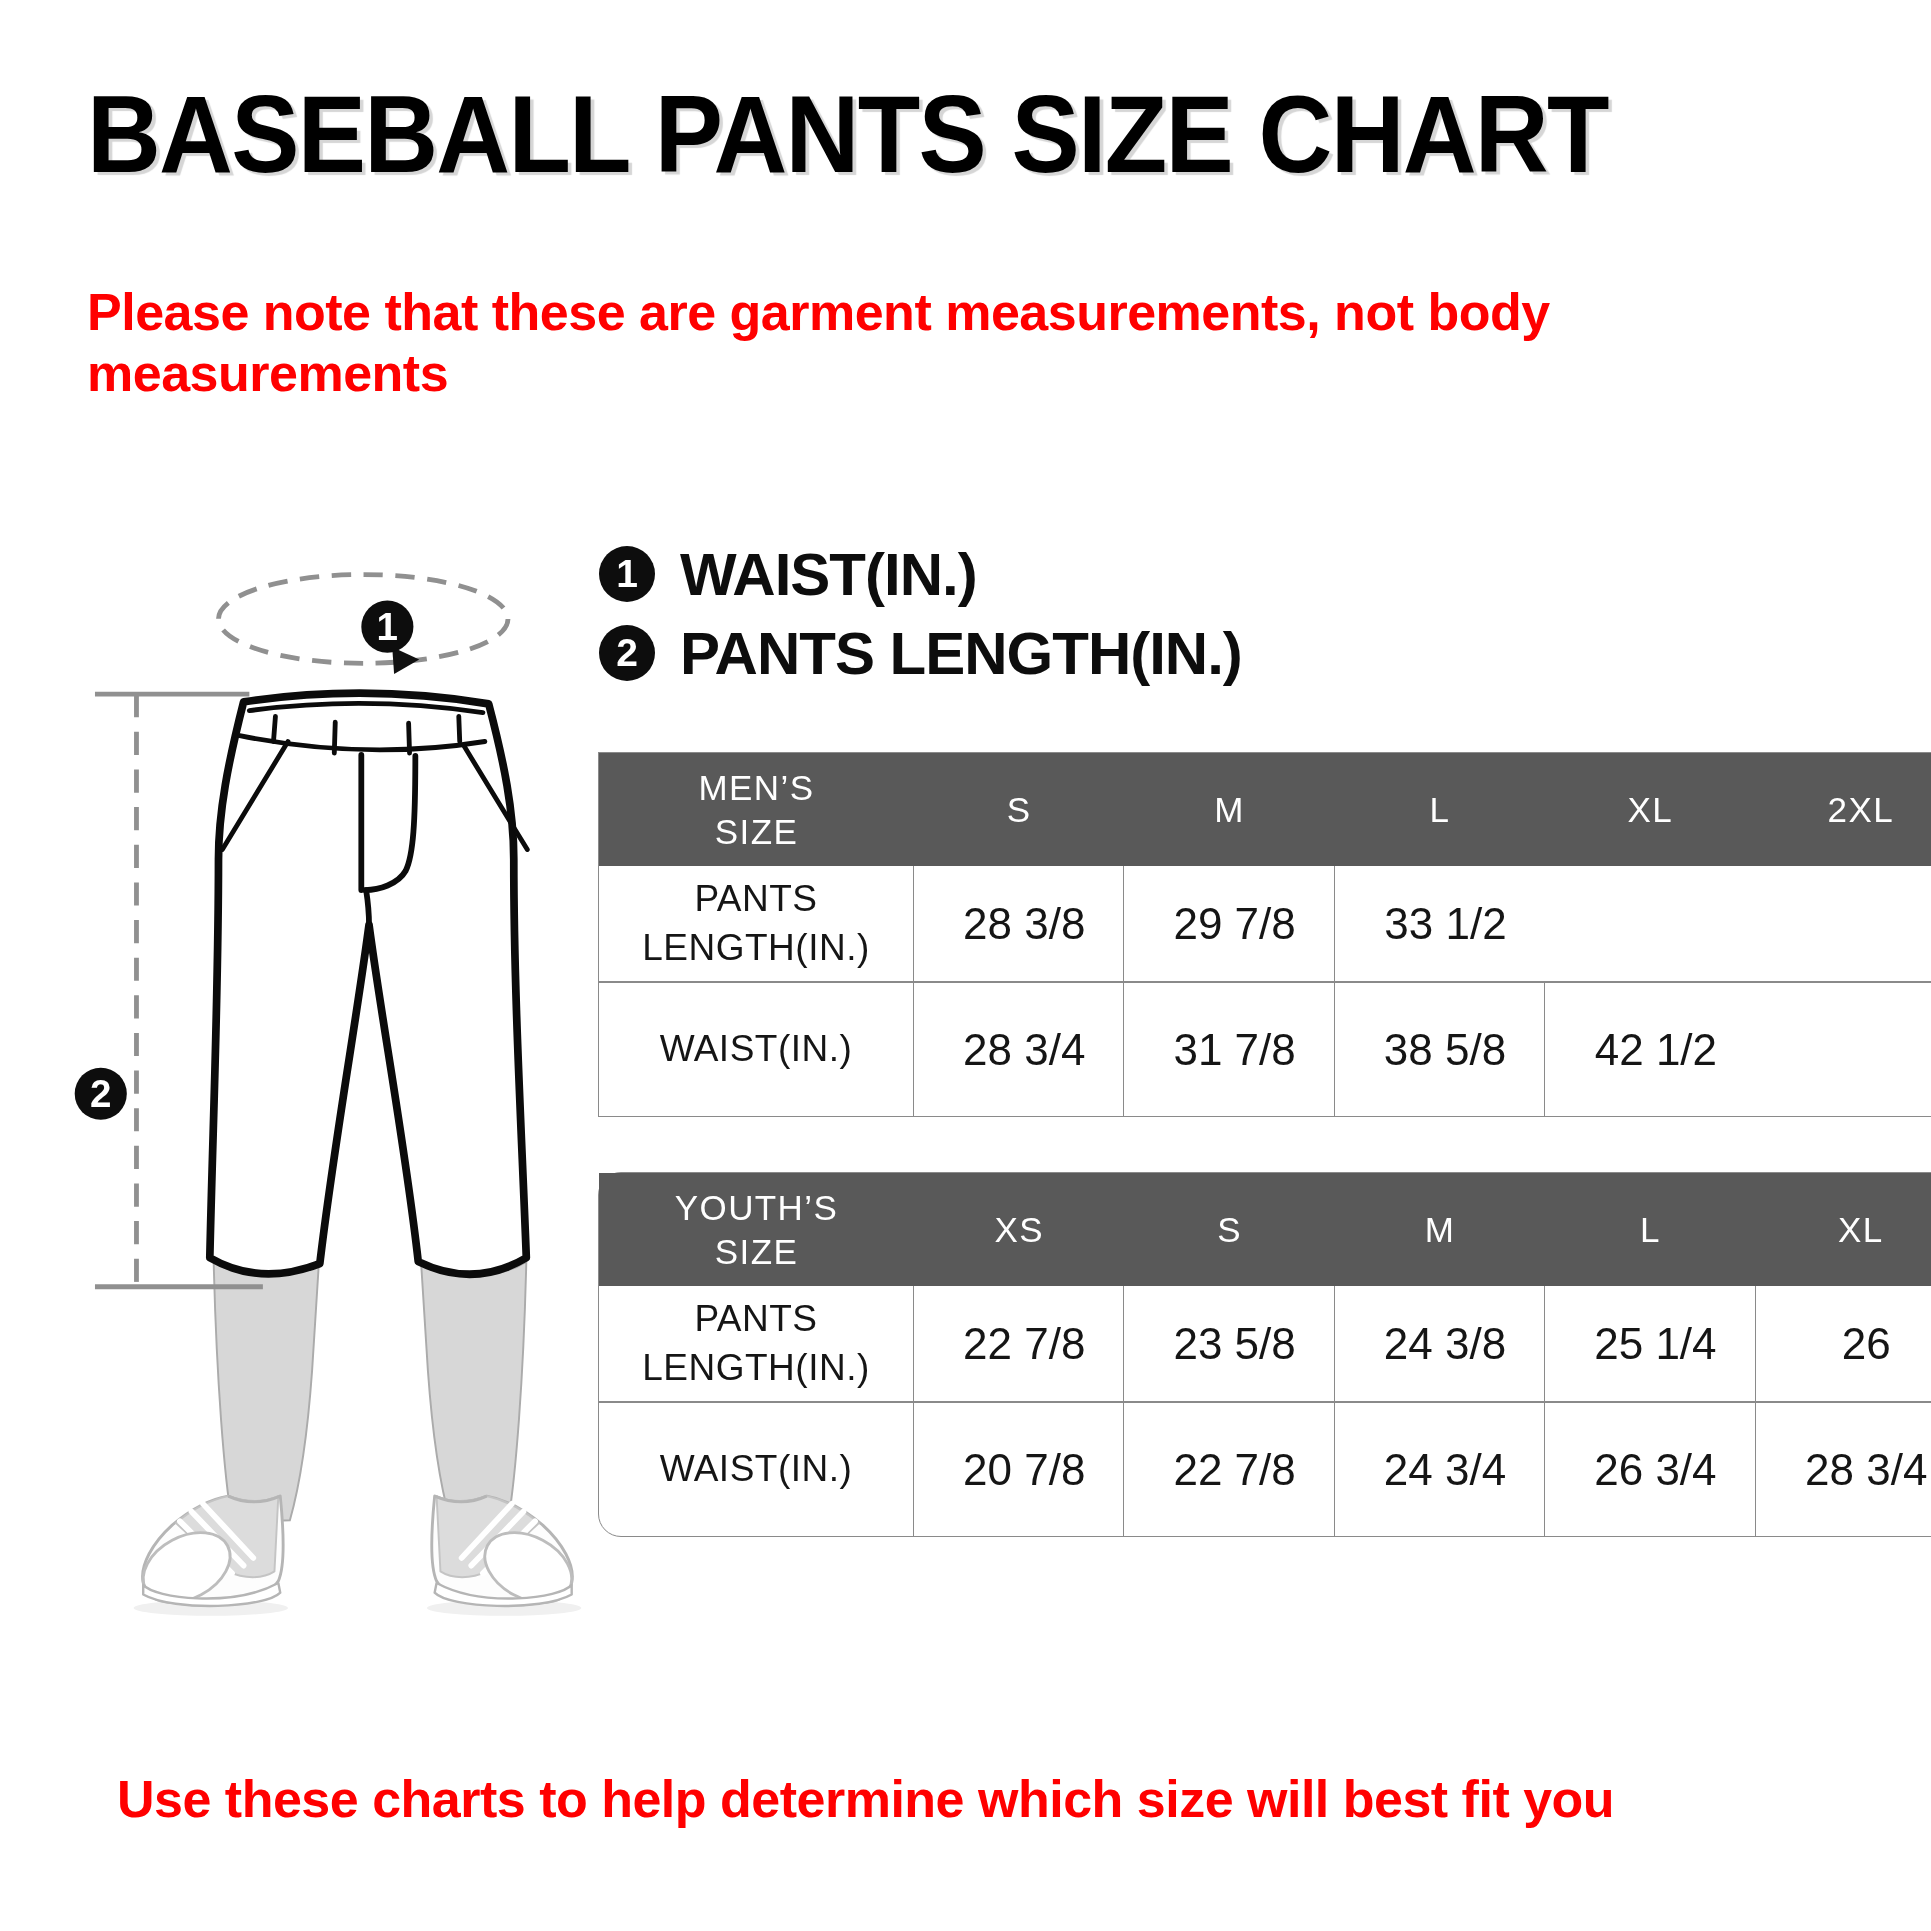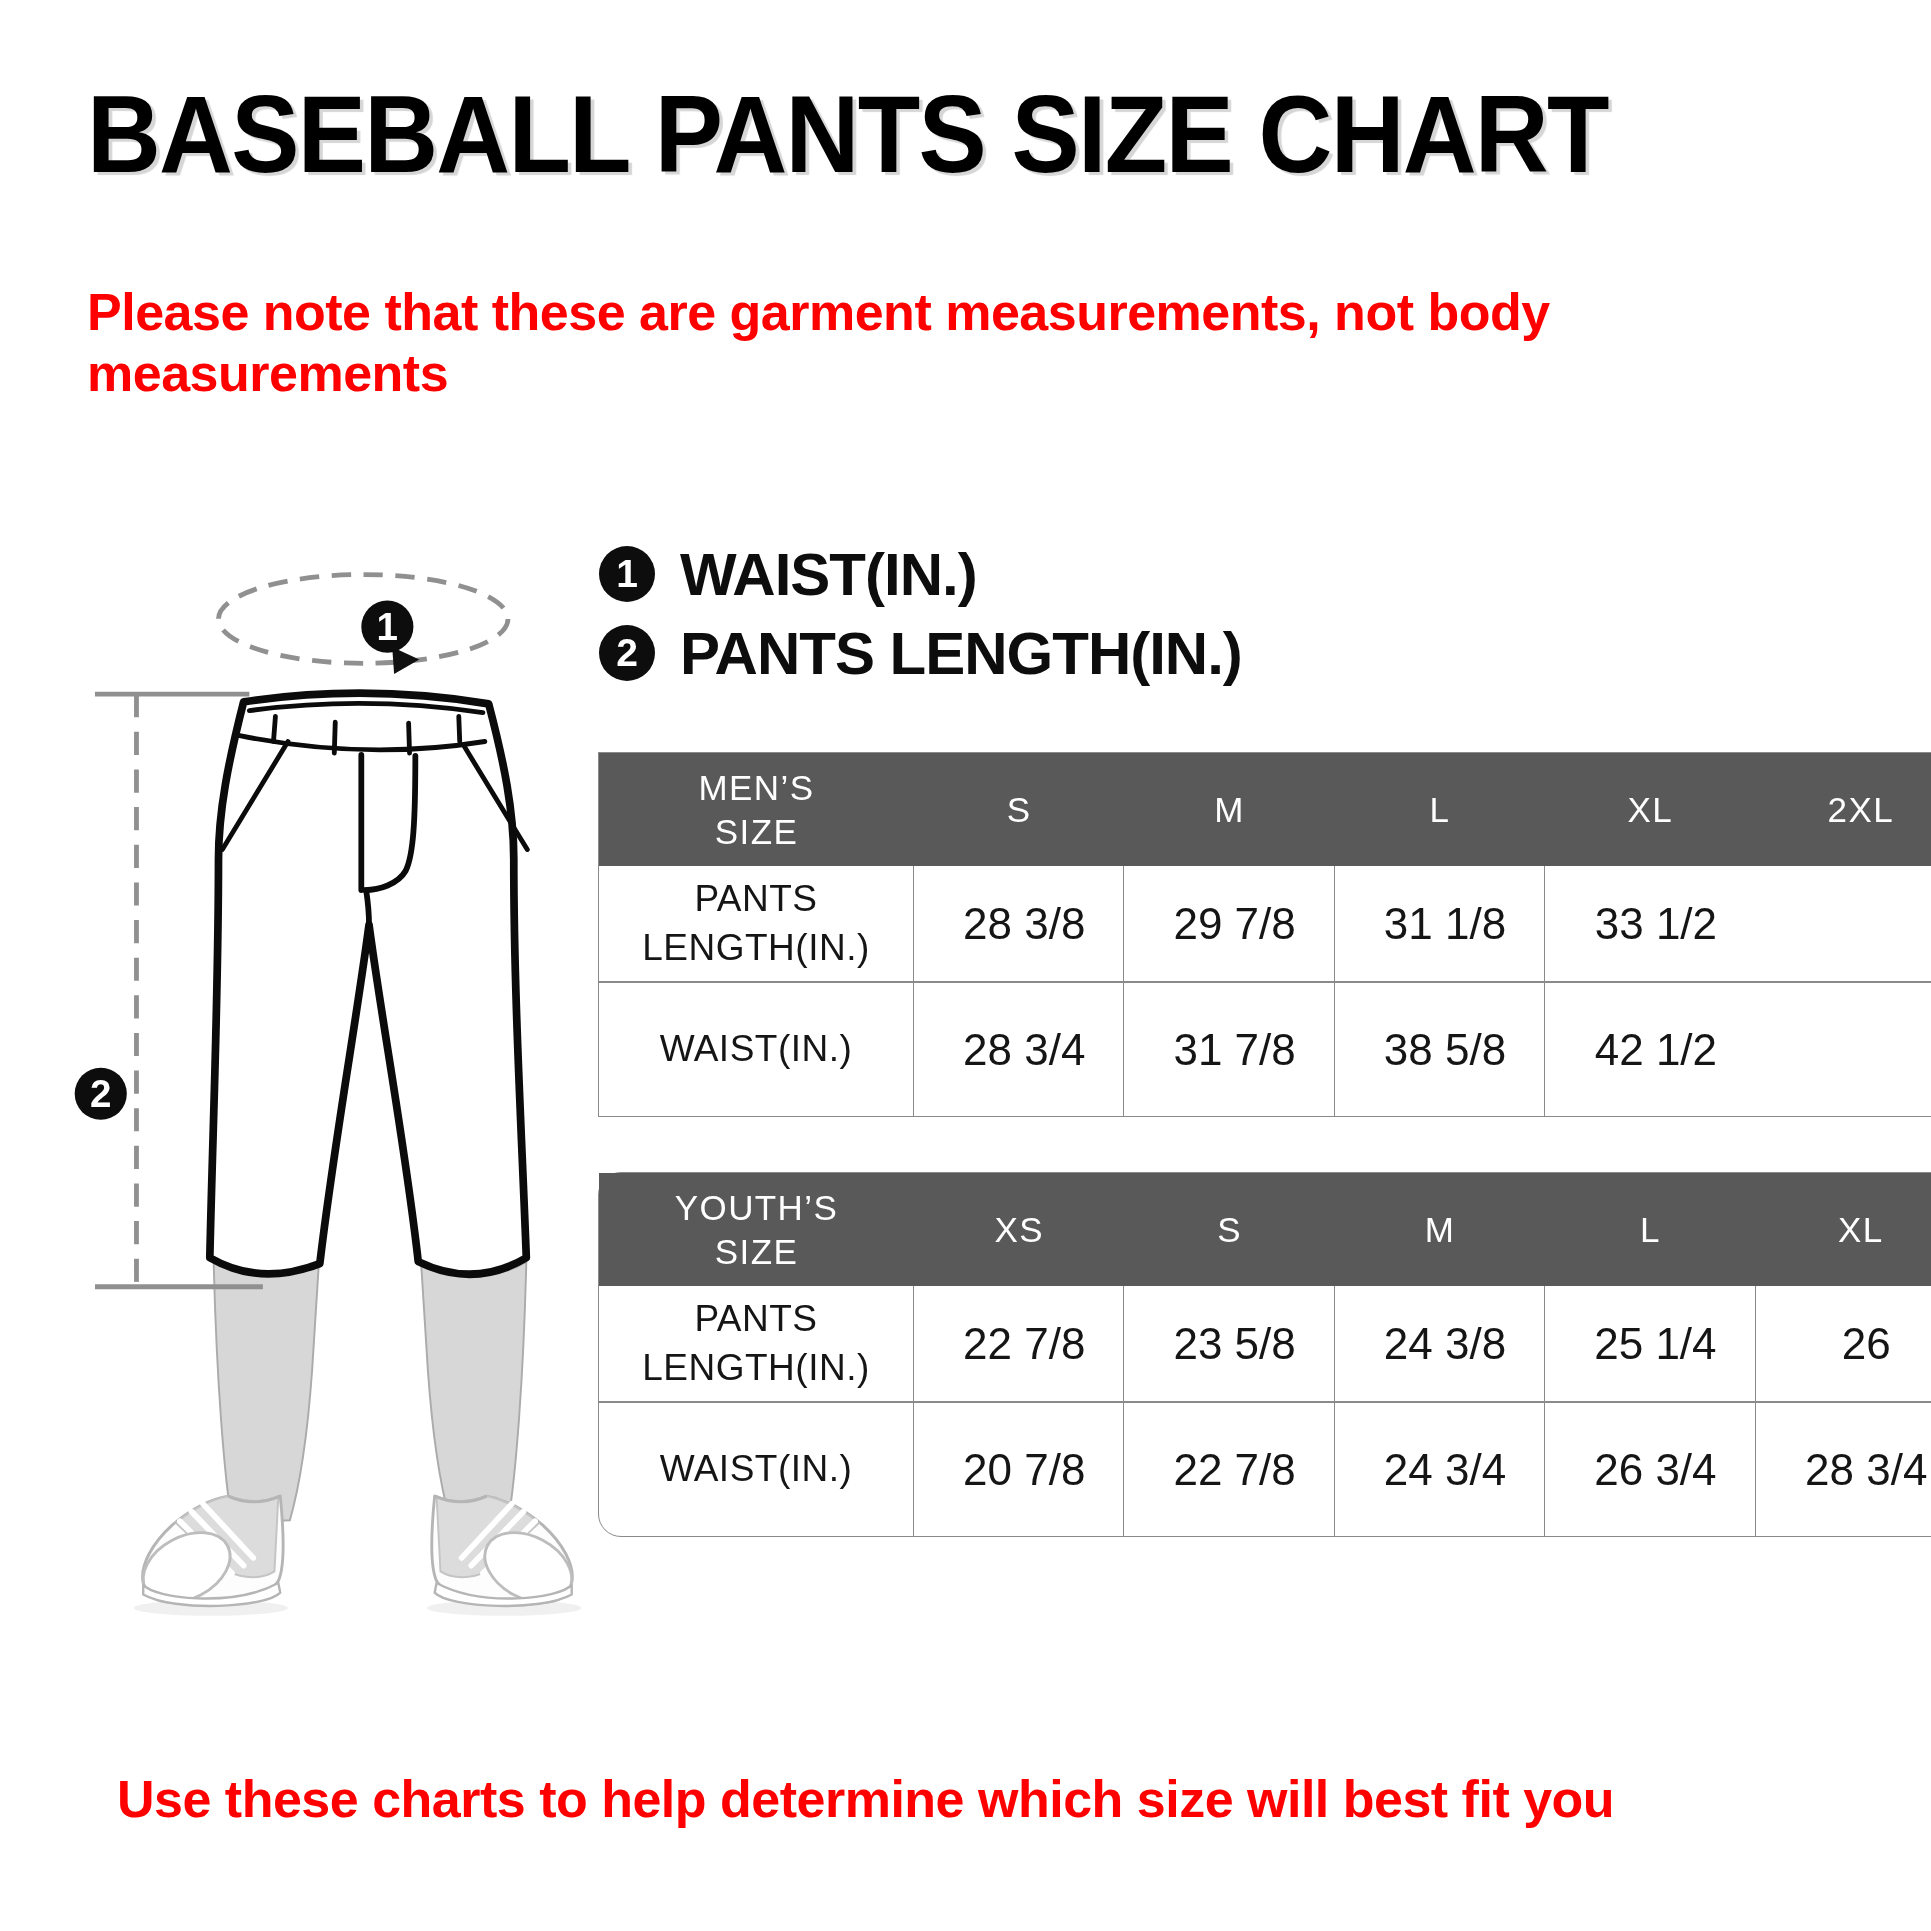--- a/index.html
+++ b/index.html
@@ -94,21 +94,20 @@
       <div class="h-cell">M</div>
       <div class="h-cell">L</div>
       <div class="h-cell">XL</div>
       <div class="h-cell">2XL</div>
     </div>
     <div class="t-row">
       <div class="cell label">PANTS
 LENGTH(IN.)</div>
       <div class="cell">28 3/8</div>
       <div class="cell">29 7/8</div>
-      <div class="cell">31 1/8</div>
       <div class="cell">33 1/2</div>
     </div>
     <div class="t-row second">
       <div class="cell label">WAIST(IN.)</div>
       <div class="cell">28 3/4</div>
       <div class="cell">31 7/8</div>
       <div class="cell">38 5/8</div>
       <div class="cell">42 1/2</div>
     </div>
   </div>

